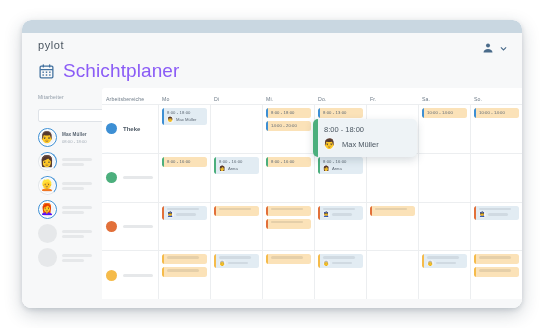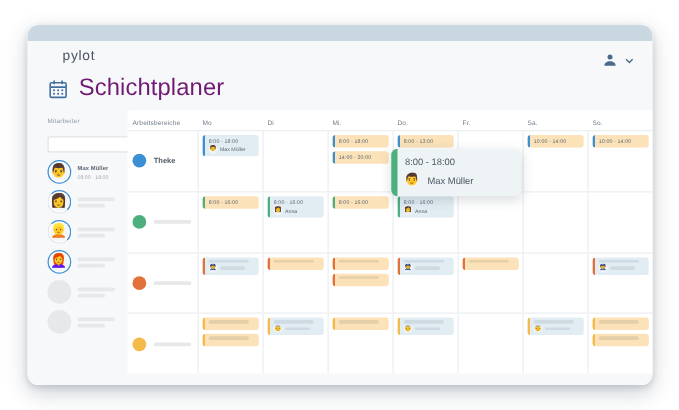--- a/index.html
+++ b/index.html
@@ -40,21 +40,20 @@
     background: #f7f8f9;
     display: flex;
     flex-direction: column;
   }
 
   
   .brandrow {
     position: relative;
     height: 27px;
     padding: 6px 0 0 16px;
-    margin-left: 12px;
   }
   .brand {
     font-size: 11px;
     letter-spacing: .6px;
     color: #4a5560;
     font-weight: 400;
   }
   .userbox {
     position: absolute;
     right: 14px; top: 9px;
@@ -66,21 +65,21 @@
   
   .titlerow {
     display: flex; align-items: center; gap: 8px;
     padding: 0 0 6px 16px;
     height: 28px;
   }
   .cal-icon svg { display: block; }
   .page-title {
     font-size: 19px;
     font-weight: 400;
-    color: #701a75;
+    color: #8b5cf6;
     letter-spacing: .1px;
   }
 
   
   .body {
     flex: 1;
     display: flex;
     padding: 0 0 0 0;
     min-height: 0;
   }

